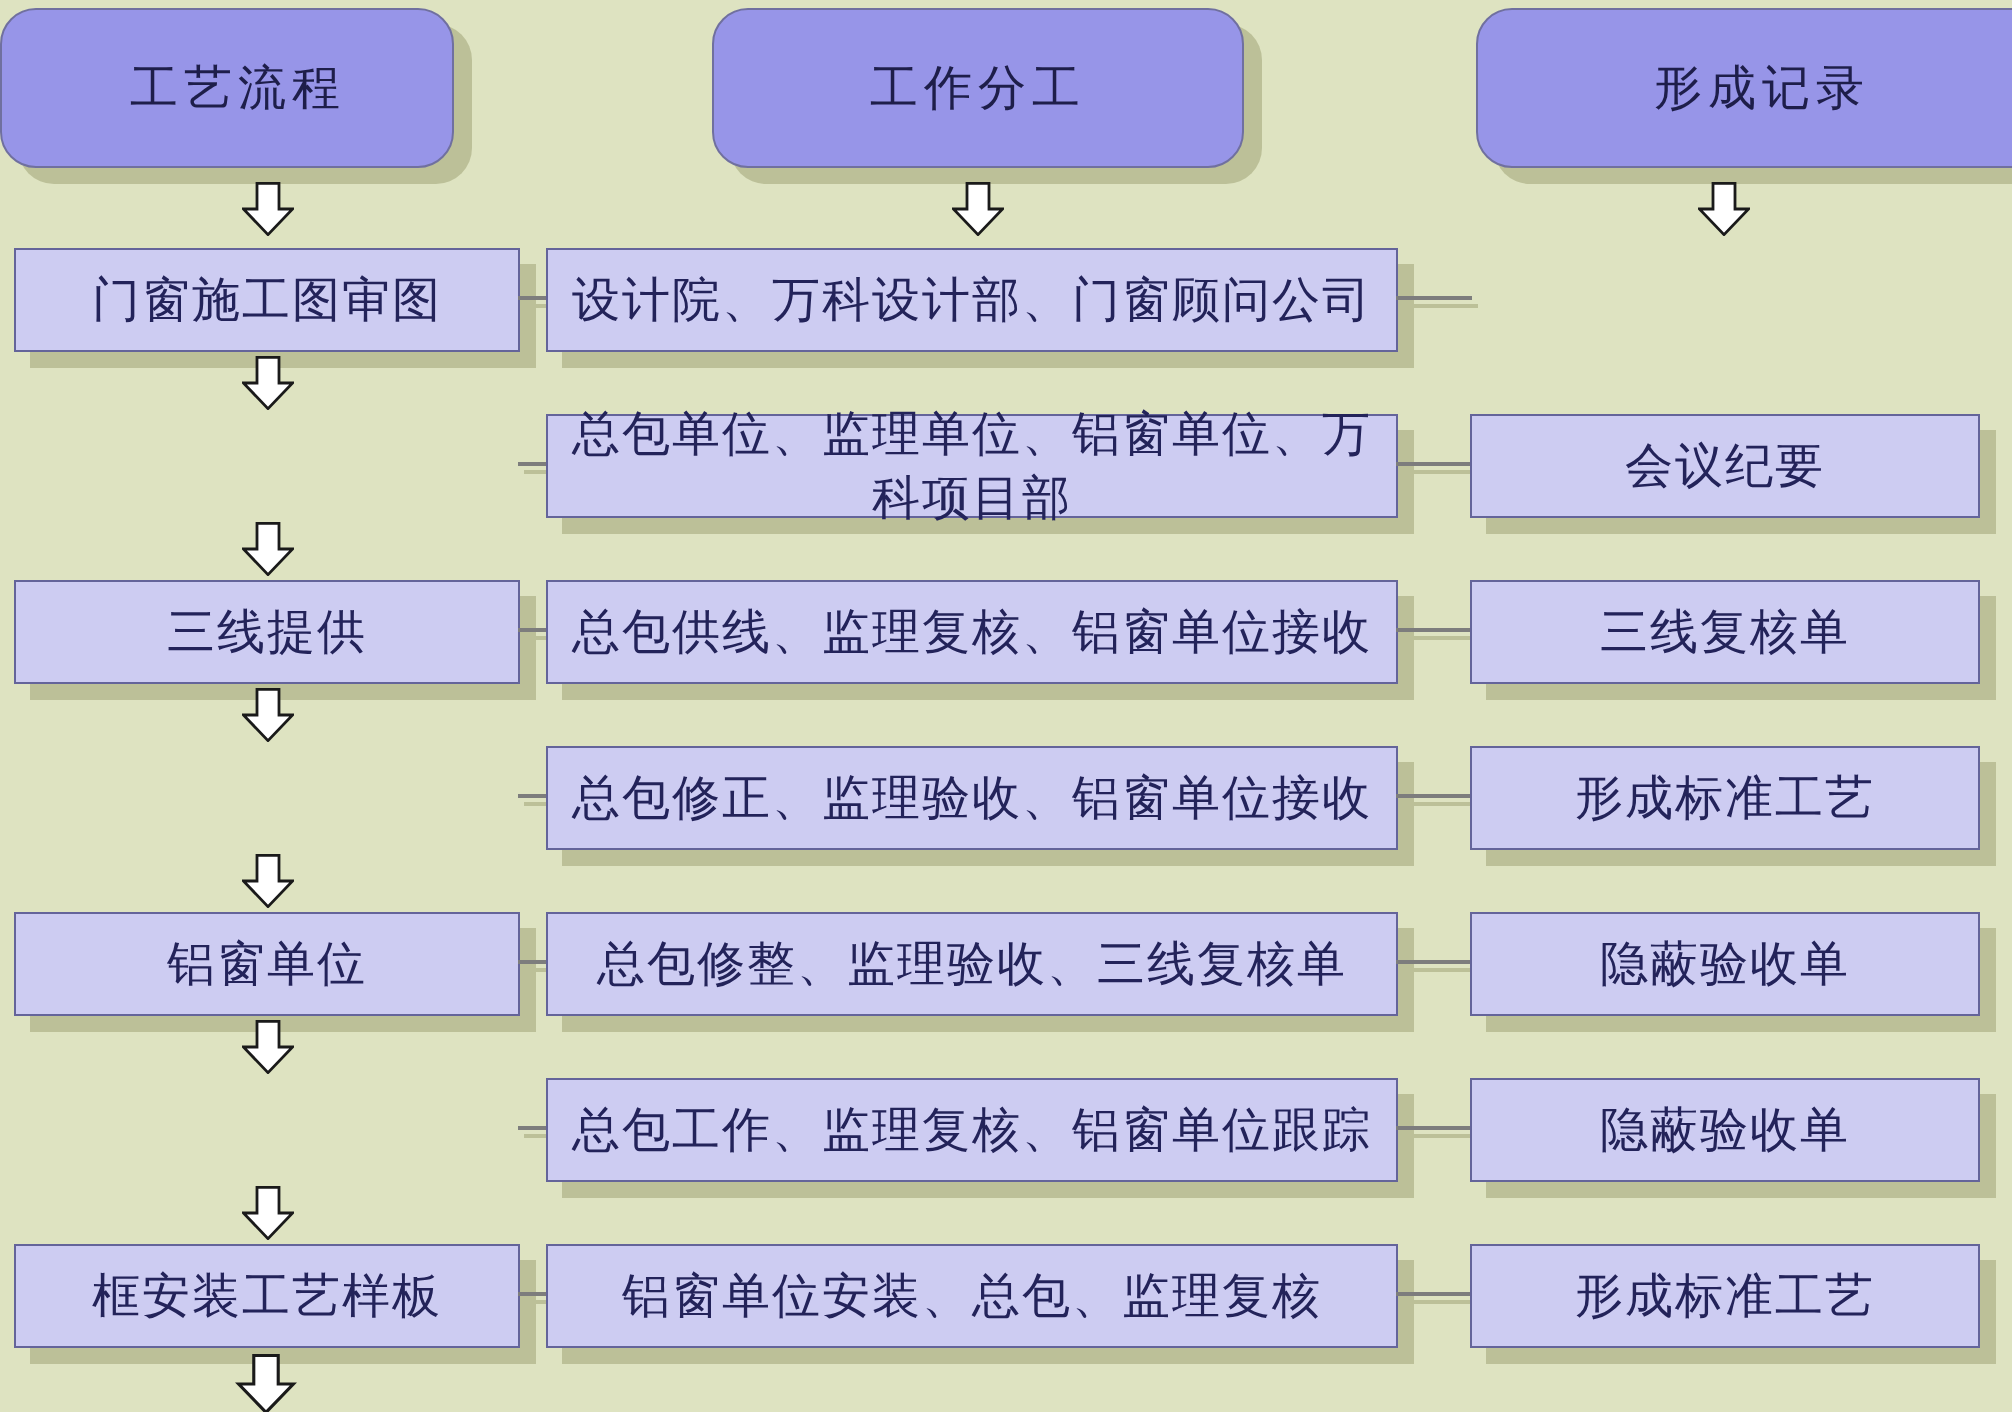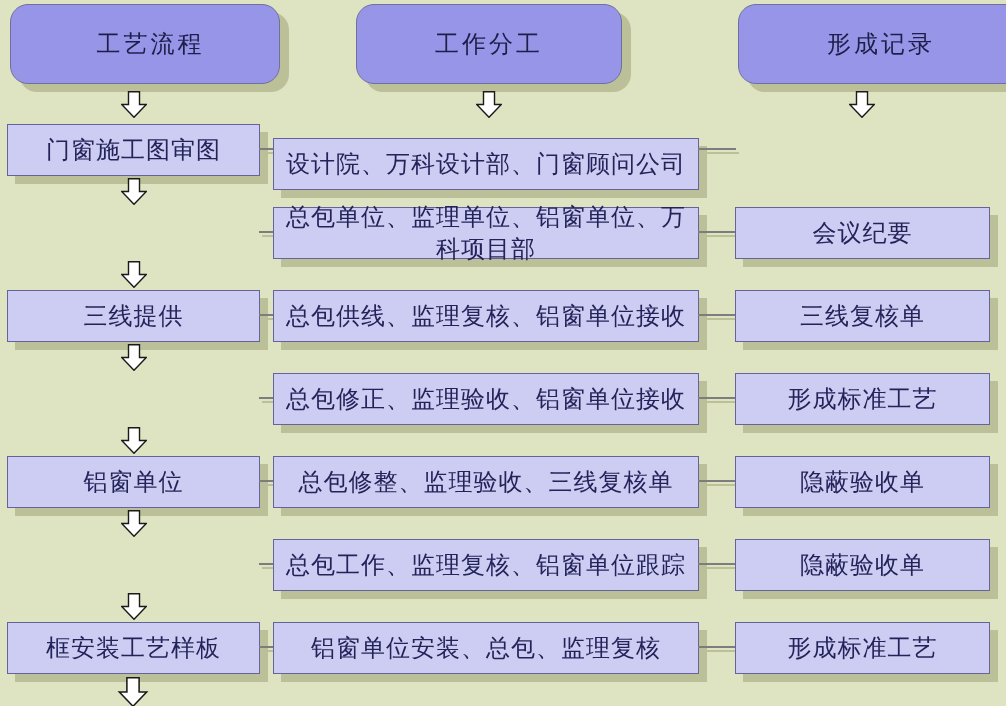--- a/index.html
+++ b/index.html
@@ -8,21 +8,21 @@
     background:#dee3c1;
     font-family:"DejaVu Sans","Liberation Sans",sans-serif;
   }
   .hdr{
     position:absolute;top:4px;height:80px;box-sizing:border-box;
     background:#9795e8;border:1px solid #70709f;border-radius:18px;
     box-shadow:9px 8px 0 #bcc098;
     display:flex;align-items:center;justify-content:center;
     font-size:24px;letter-spacing:3px;color:#1e1e4a;
   }
-  .hdr-1{left:10px;width:270px;padding-left:11px;}
+  .hdr-1{left:0;width:227px;padding-left:11px;}
   .hdr-2{left:356px;width:266px;}
   .hdr-3{left:738px;width:286px;}
   .box{
     position:absolute;height:52px;box-sizing:border-box;
     background:#cdccf2;border:1px solid #64649a;
     box-shadow:8px 8px 0 #bcc098;
     display:flex;align-items:center;justify-content:center;
     font-size:24px;letter-spacing:1px;color:#23235a;
     text-align:center;
   }
@@ -61,21 +61,21 @@
       <polygon points="7.5,0.7 18.5,0.7 18.5,13.5 25.3,13.5 13,26.3 0.7,13.5 7.5,13.5"></polygon>
     </svg>
   <svg class="arrow" style="left:849px;top:91px" viewBox="0 0 26 27">
       <polygon points="7.5,0.7 18.5,0.7 18.5,13.5 25.3,13.5 13,26.3 0.7,13.5 7.5,13.5"></polygon>
     </svg>
 
   <div class="box col-left" style="top:124px">
       <span>门窗施工图审图</span>
     </div>
   <div class="conn conn-left" style="top:148px"></div>
-  <div class="box col-mid" style="top:138px">
+  <div class="box col-mid" style="top:124px">
       <span>设计院、万科设计部、门窗顾问公司</span>
     </div>
   <div class="conn conn-right" style="top:148px"></div>
   <svg class="arrow" style="left:121px;top:178px" viewBox="0 0 26 27">
       <polygon points="7.5,0.7 18.5,0.7 18.5,13.5 25.3,13.5 13,26.3 0.7,13.5 7.5,13.5"></polygon>
     </svg>
 
   <div class="conn conn-left" style="top:231px"></div>
   <div class="box col-mid" style="top:207px">
       <span>总包单位、监理单位、铝窗单位、万科项目部</span>

